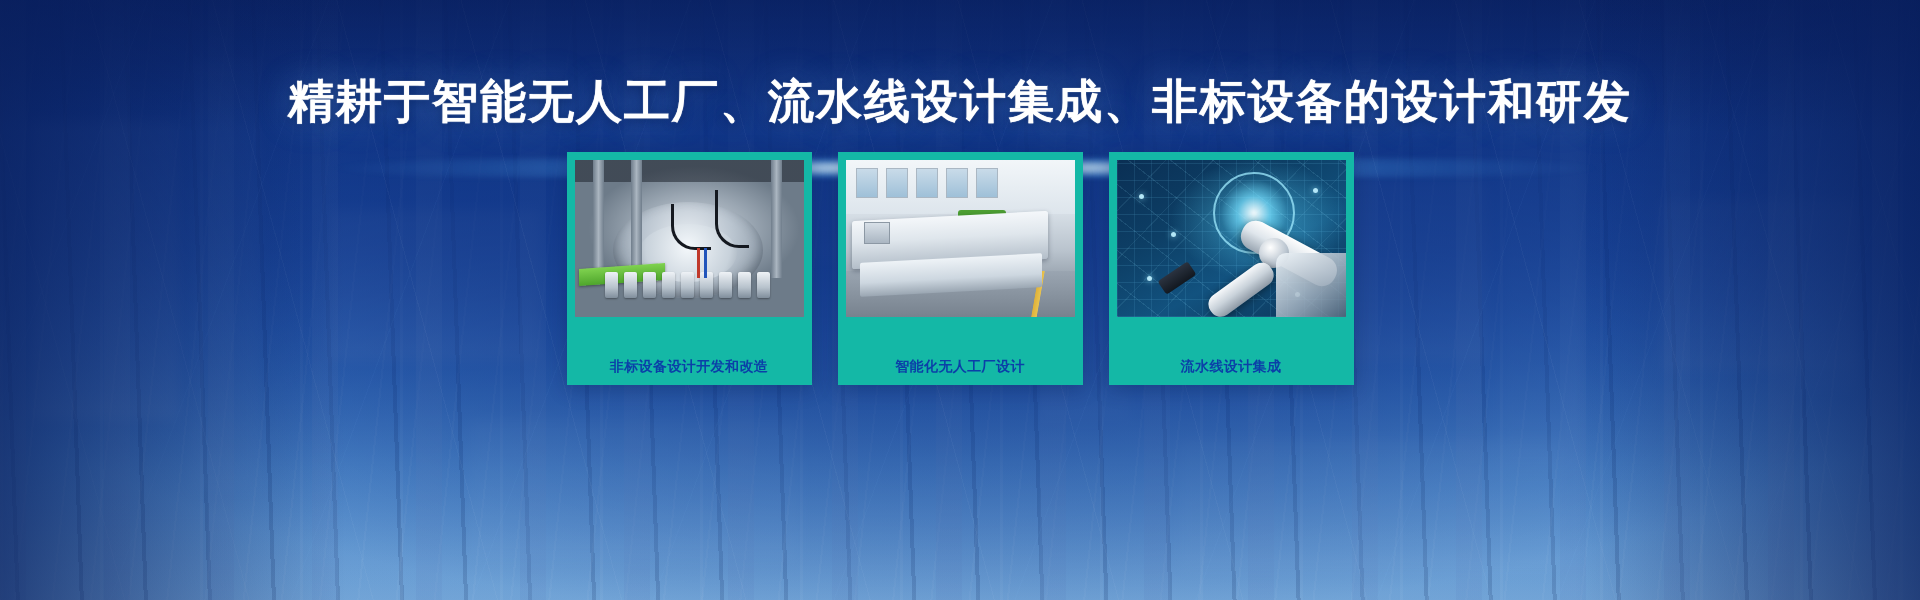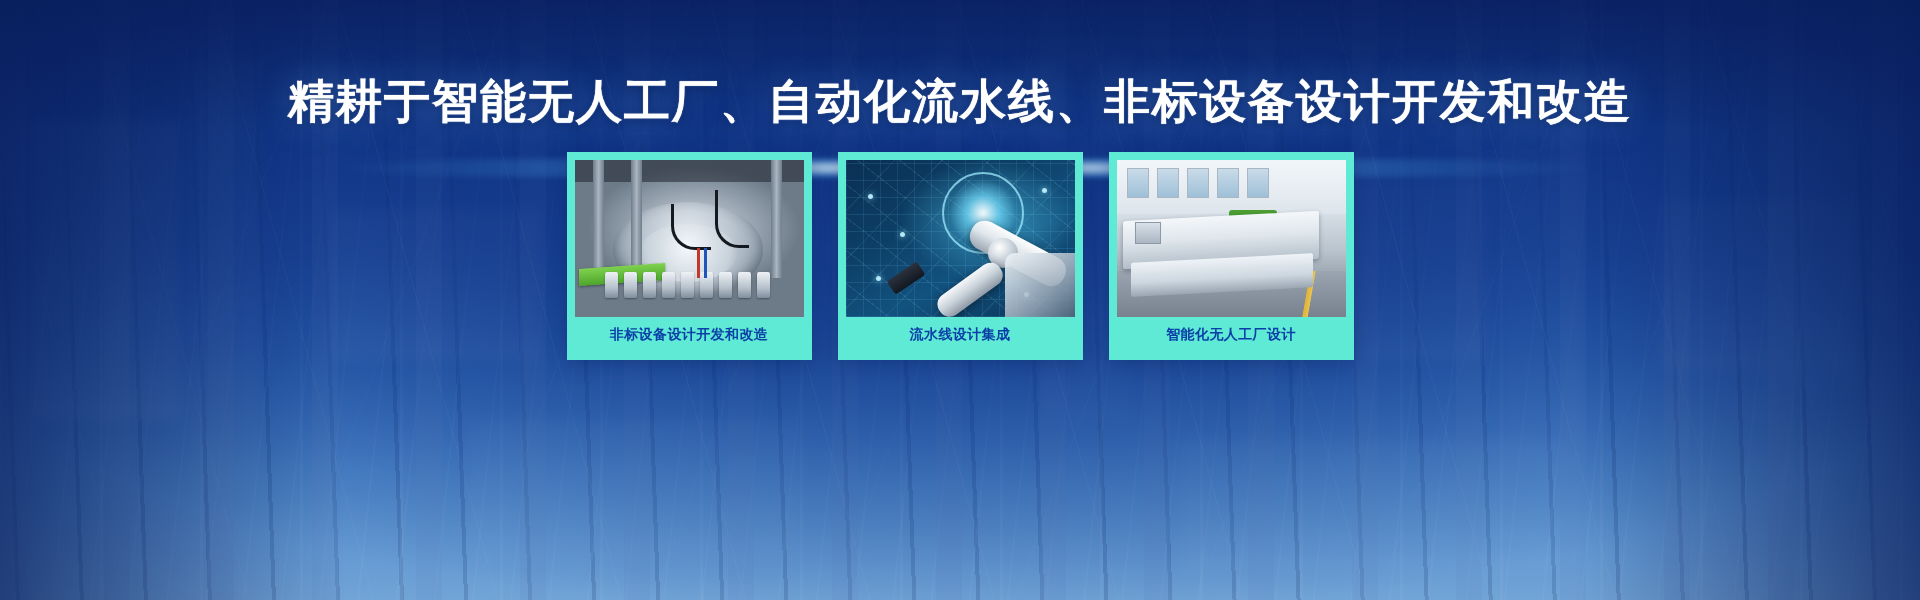--- a/index.html
+++ b/index.html
@@ -134,24 +134,24 @@
   }
 
   
   .cards {
     margin-top:28px;
     display:flex;
     gap:26px;
   }
   .card {
     width:245px;
-    background:#5eead4;
-    padding:8px 8px 7px 8px;
+    background:#14b8a6;
+    padding:8px 8px 0 8px;
     box-shadow:0 4px 18px rgba(4,26,80,.30);
-    display:flex; flex-direction:column;
+    display:flex; flex-direction:column;gap:32px;
   }
   .card-photo {
     width:229px; height:157px;
     overflow:hidden;
     position:relative;
     background:#6e7e8c;
   }
   .card-caption {
     height:36px;
     display:flex; align-items:center; justify-content:center;
@@ -342,21 +342,21 @@
   <div class="bg-wash"></div>
   <div class="bg-streaks"></div>
   <div class="bg-vignette"></div>
 
   <div class="light-beam"></div>
   <div class="light-core"></div>
   <div class="light-flare"></div>
 
   <div class="content">
 
-    <h1 class="headline">精耕于智能无人工厂、自动化流水线、非标设备设计开发和改造</h1>
+    <h1 class="headline">精耕于智能无人工厂、流水线设计集成、非标设备的设计和研发</h1>
 
 
     <div class="cards">
 
       <div class="card">
         <div class="card-photo photo-1">
           <div class="p1-dial"></div>
           <div class="p1-post" style="left:18px;"></div>
           <div class="p1-post" style="left:56px;"></div>
           <div class="p1-post" style="left:196px;"></div>
@@ -374,53 +374,53 @@
           </div>
           <div class="p1-wire" style="left:96px; top:44px; width:40px; height:46px;"></div>
           <div class="p1-wire" style="left:140px; top:30px; width:34px; height:58px;"></div>
           <div class="p1-red" style="left:122px; top:88px;"></div>
           <div class="p1-blue" style="left:129px; top:88px;"></div>
         </div>
         <div class="card-caption">非标设备设计开发和改造</div>
       </div>
 
       <div class="card">
+        <div class="card-photo photo-2">
+          <div class="p2-wall"></div>
+          <div class="p2-win" style="left:10px;"></div>
+          <div class="p2-win" style="left:40px;"></div>
+          <div class="p2-win" style="left:70px;"></div>
+          <div class="p2-win" style="left:100px;"></div>
+          <div class="p2-win" style="left:130px;"></div>
+          <div class="p2-floor"></div>
+          <div class="p2-yellow"></div>
+          <div class="p2-grn"></div>
+          <div class="p2-dark"></div>
+          <div class="p2-machine"></div>
+          <div class="p2-machine2"></div>
+          <div class="p2-panel"></div>
+        </div>
+        <div class="card-caption">智能化无人工厂设计</div>
+      </div>
+
+      <div class="card">
         <div class="card-photo photo-3">
           <div class="p3-grid"></div>
           <div class="p3-circ"></div>
           <div class="p3-node" style="left:22px;  top:34px;"></div>
           <div class="p3-node" style="left:54px;  top:72px;"></div>
           <div class="p3-node" style="left:30px;  top:116px;"></div>
           <div class="p3-node" style="left:196px; top:28px;"></div>
           <div class="p3-node" style="left:178px; top:132px;"></div>
           <div class="p3-ring"></div>
           <div class="p3-glow"></div>
           <div class="p3-arm-a"></div>
           <div class="p3-joint"></div>
           <div class="p3-arm-b"></div>
           <div class="p3-grip"></div>
           <div class="p3-base"></div>
         </div>
         <div class="card-caption">流水线设计集成</div>
       </div>
 
-      <div class="card">
-        <div class="card-photo photo-2">
-          <div class="p2-wall"></div>
-          <div class="p2-win" style="left:10px;"></div>
-          <div class="p2-win" style="left:40px;"></div>
-          <div class="p2-win" style="left:70px;"></div>
-          <div class="p2-win" style="left:100px;"></div>
-          <div class="p2-win" style="left:130px;"></div>
-          <div class="p2-floor"></div>
-          <div class="p2-yellow"></div>
-          <div class="p2-grn"></div>
-          <div class="p2-dark"></div>
-          <div class="p2-machine"></div>
-          <div class="p2-machine2"></div>
-          <div class="p2-panel"></div>
-        </div>
-        <div class="card-caption">智能化无人工厂设计</div>
-      </div>
-
     </div>
   </div>
 </div>
 
 </body></html>

